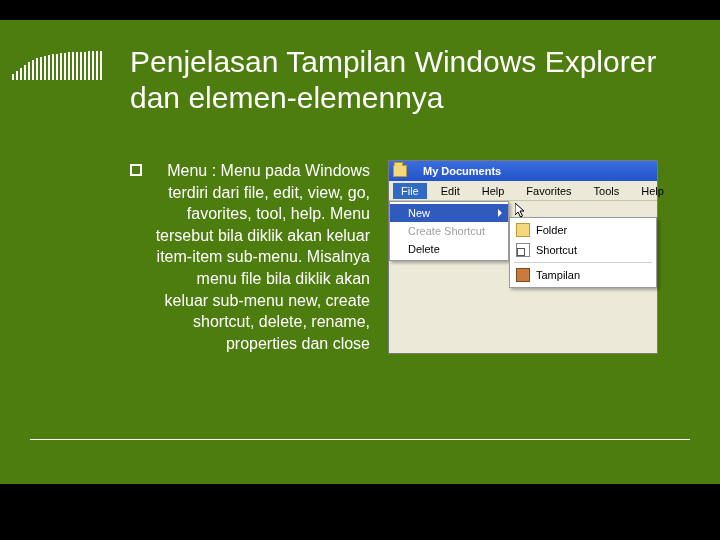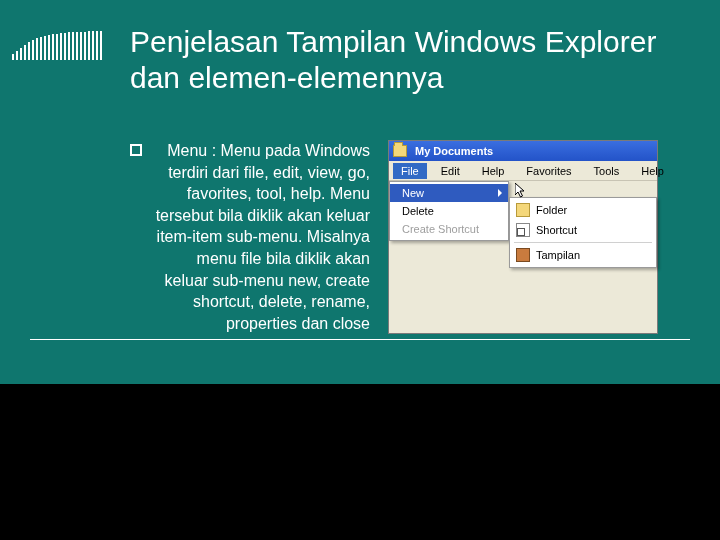--- a/index.html
+++ b/index.html
@@ -6,23 +6,24 @@
   body {
     width: 720px;
     height: 540px;
     background: #000;
     font-family: Arial, Helvetica, sans-serif;
     position: relative;
     overflow: hidden;
   }
   .slide {
     width: 720px;
-    height: 384px;
-    background: #0f766e;
-    position: relative;
+    height: 464px;
+    background: #4d7c0f;
+    position: relative;
+    margin-top: 20px;
   }
   .left-ornament {
     position: absolute;
     top: 30px;
     left: 12px;
     width: 95px;
     height: 30px;
     display: flex;
     align-items: flex-end;
   }
@@ -88,21 +89,21 @@
     background: #ece9d8;
   }
   .titlebar {
     height: 20px;
     background: linear-gradient(to bottom, #3a6ee0, #2353c8);
     color: #fff;
     display: flex;
     align-items: center;
     padding: 0 4px;
     font-weight: bold;
-    gap: 8px;
+    gap: 16px;
   }
   .folder-icon {
     width: 14px; height: 12px;
     background: #f4d77a;
     border: 1px solid #b89a3a;
     position: relative;
   }
   .folder-icon::before {
     content: "";
     position: absolute;
@@ -139,21 +140,21 @@
     position: absolute;
     top: 0;
     left: 0;
     width: 120px;
     background: #fff;
     border: 1px solid #9a9a9a;
     box-shadow: 2px 2px 3px rgba(0,0,0,0.3);
     padding: 2px 0;
   }
   .dropdown-item {
-    padding: 3px 18px 3px 12px;
+    padding: 3px 18px 3px 18px;
     font-size: 11px;
     position: relative;
   }
   .dropdown-item.highlight {
     background: #2f5bbf;
     color: #fff;
   }
   .dropdown-item.dim { color: #9e9e9e; }
   .arrow-right {
     position: absolute;
@@ -260,22 +261,22 @@
         <span class="menubar-item">Favorites</span>
         <span class="menubar-item">Tools</span>
         <span class="menubar-item">Help</span>
       </div>
       <div class="dropdown-area">
         <div class="dropdown">
           <div class="dropdown-item highlight">
             <span>New</span>
             <span class="arrow-right"></span>
           </div>
+          <div class="dropdown-item dim">Create Shortcut</div>
           <div class="dropdown-item">Delete</div>
-          <div class="dropdown-item dim">Create Shortcut</div>
         </div>
         <div class="submenu">
           <div class="sub-item">
             <span class="ico ico-folder"></span>
             <span>Folder</span>
           </div>
           <div class="sub-item">
             <span class="ico ico-shortcut"></span>
             <span>Shortcut</span>
           </div>

